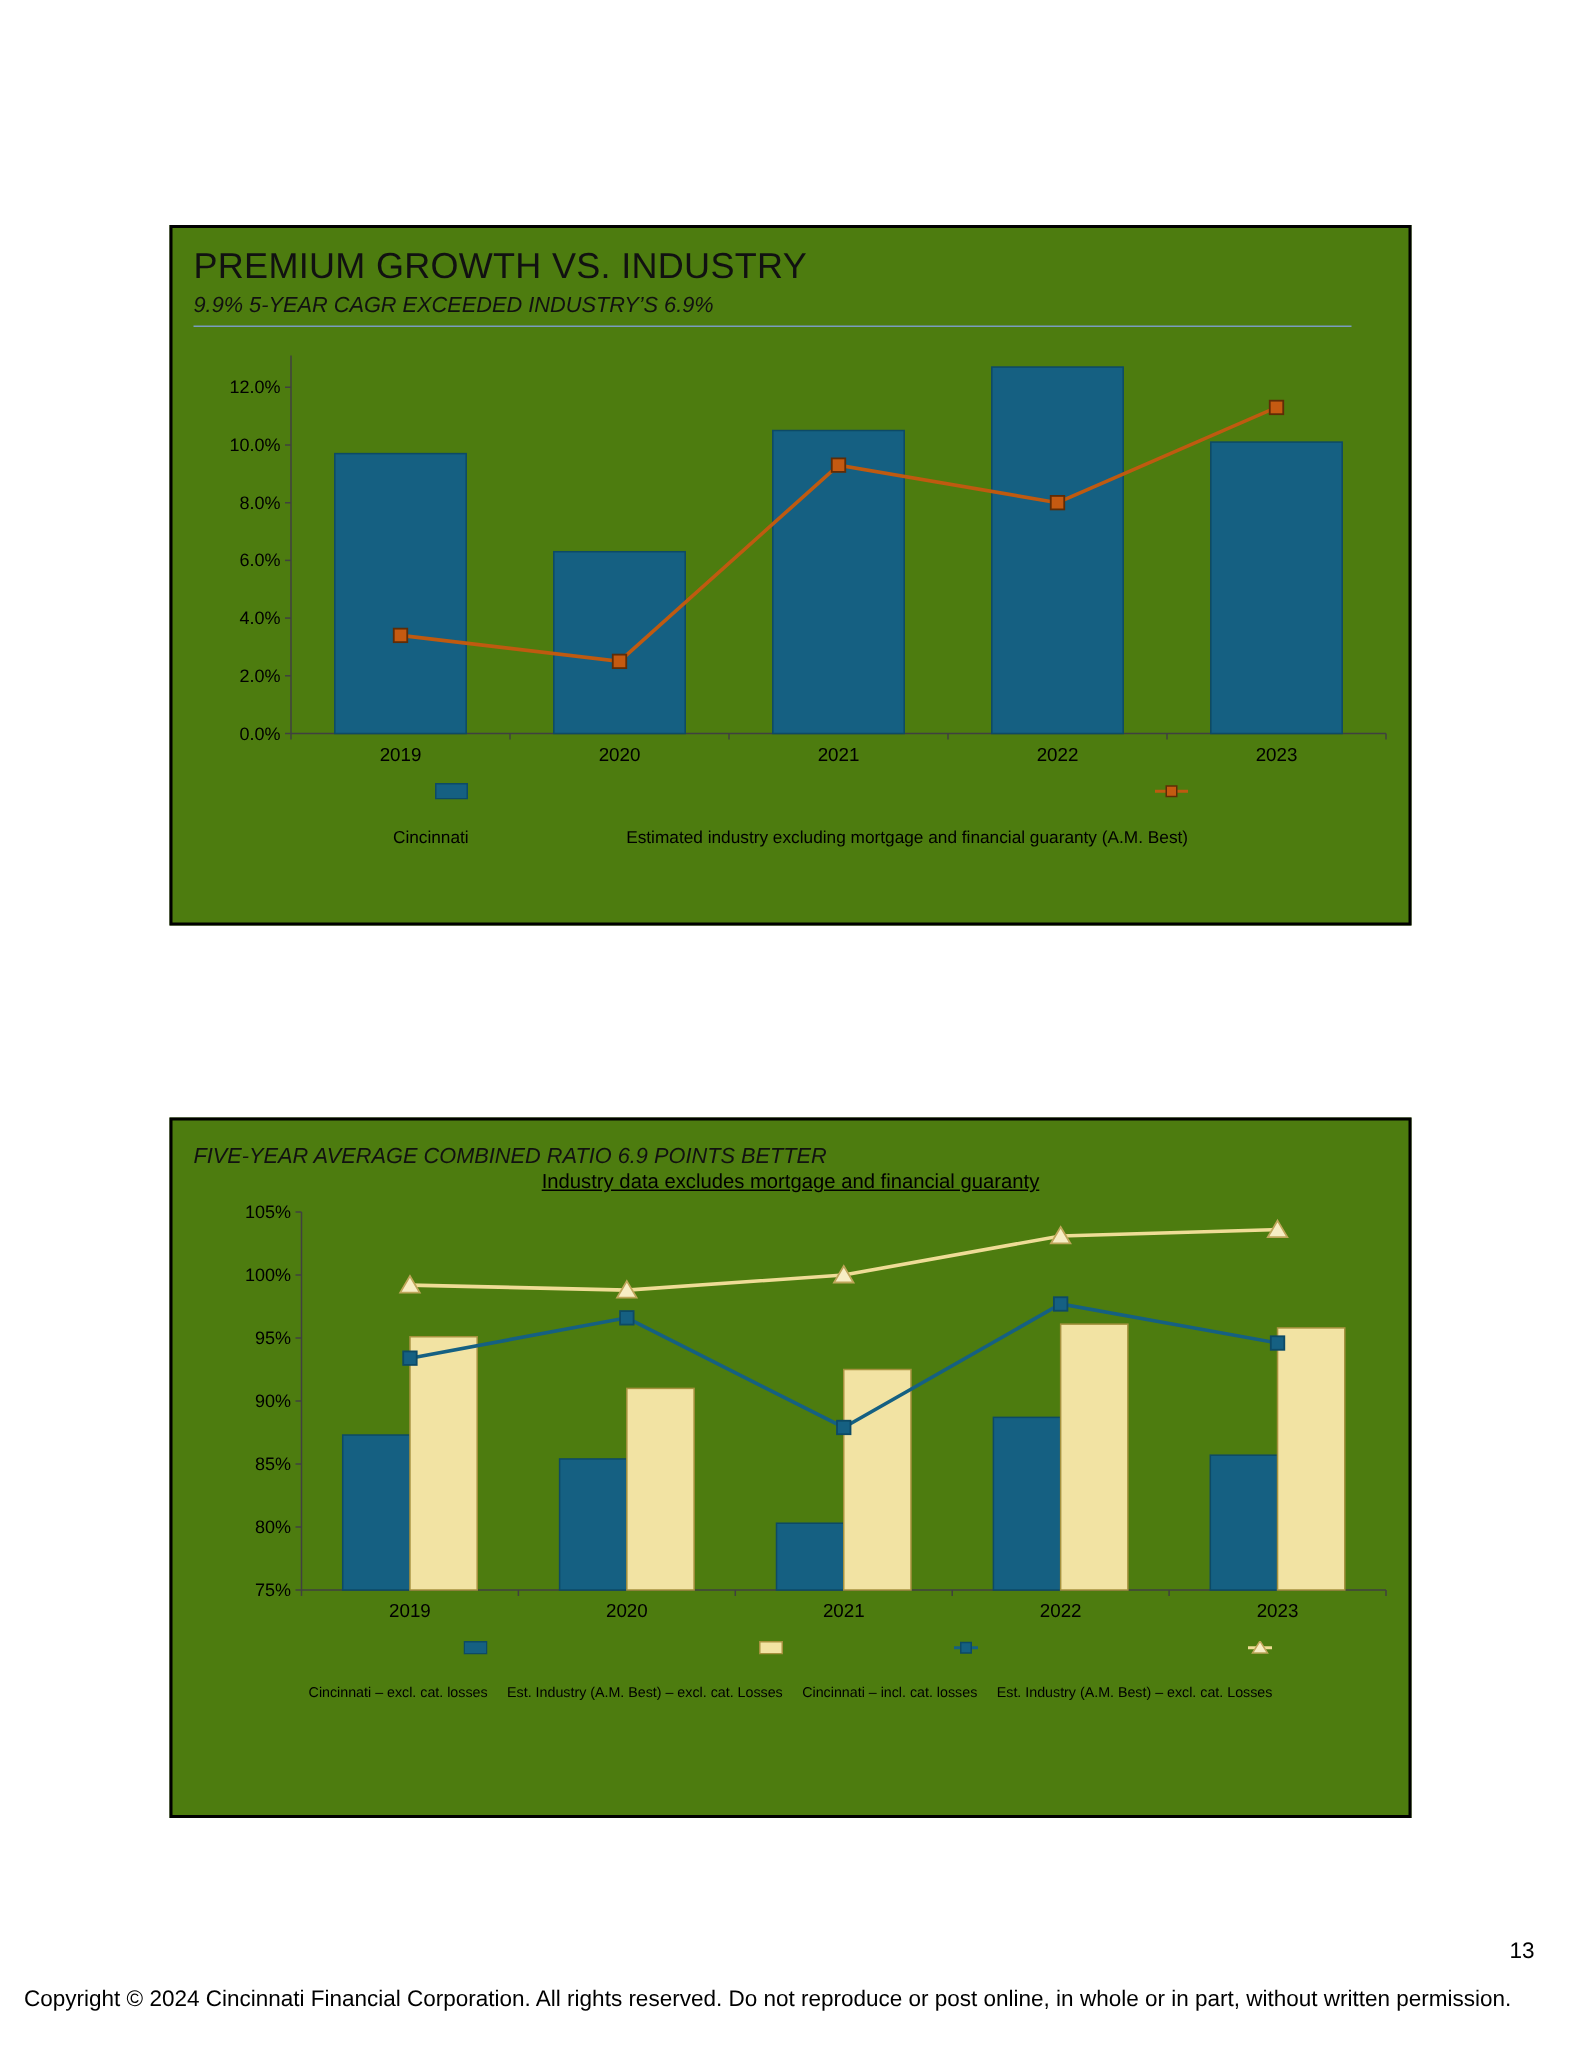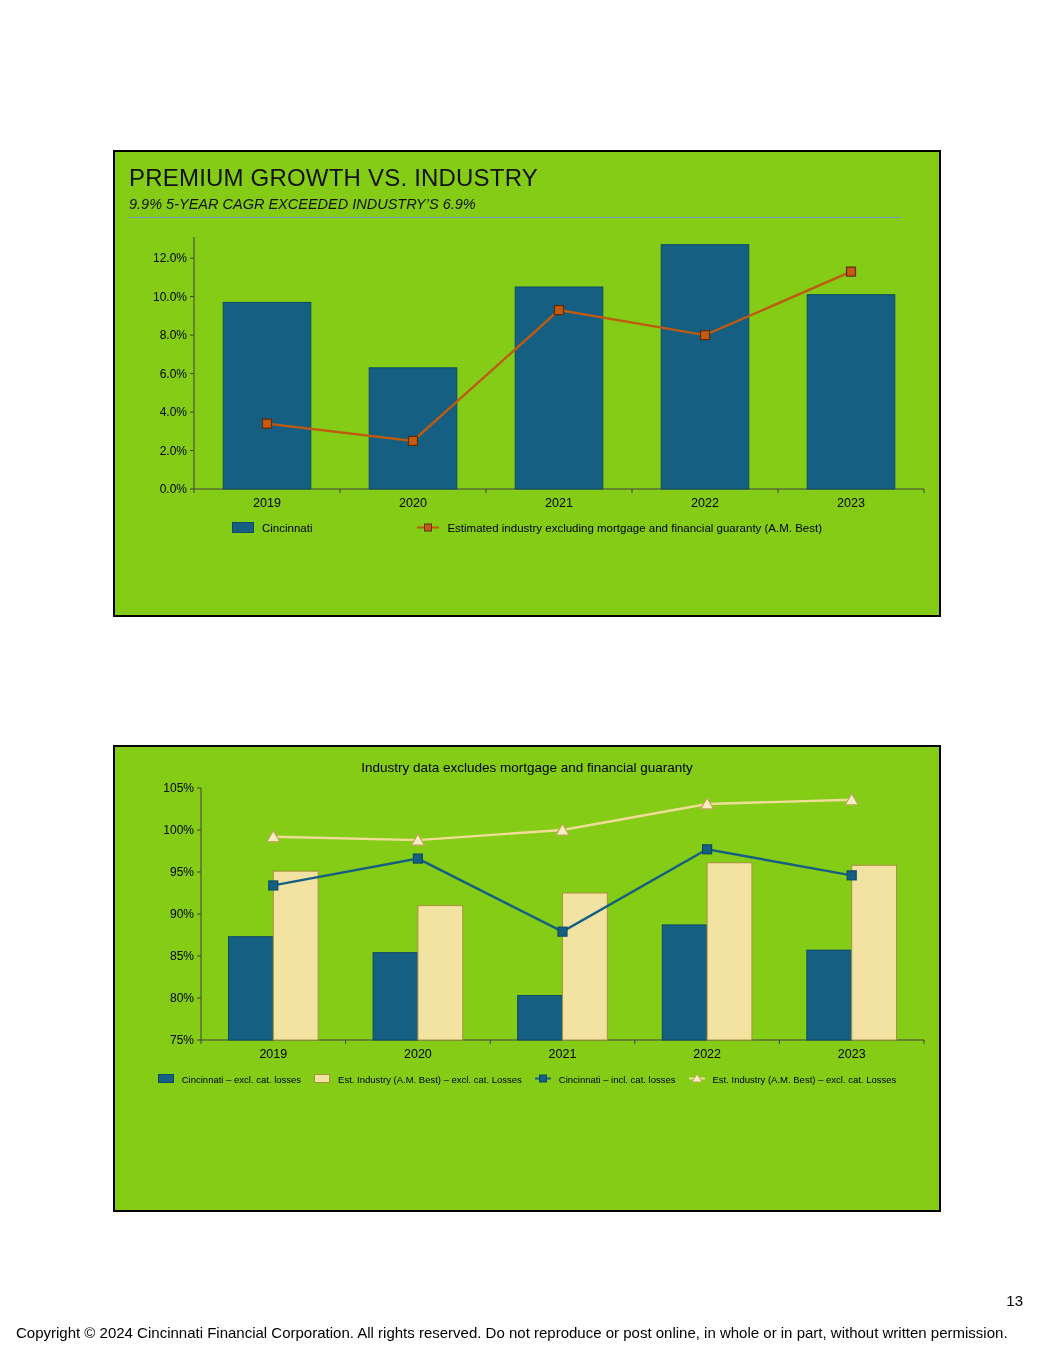--- a/index.html
+++ b/index.html
@@ -4,35 +4,35 @@
 <style>
   * { margin:0; padding:0; box-sizing:border-box; }
   html,body { background:#ffffff; }
   body {
     width:1055px; height:1365px; position:relative;
     font-family:"Liberation Sans", sans-serif; color:#000;
     overflow:hidden;
   }
   .panel {
     position:absolute; left:113px; width:828px; height:467px;
-    border:2px solid #000; background:#84cc16; padding:12px 14px 0 14px;
+    border:2px solid #000; background:#4d7c0f; padding:12px 14px 0 14px;
   }
   .panel1 { top:150px; }
   .panel2 { top:745px; }
   .panel-title { font-size:24px; font-weight:400; color:#111; letter-spacing:0.2px; }
   .panel-subtitle { font-size:14.5px; font-style:italic; font-weight:400; margin-top:4px; color:#111; }
   .rule { height:1px; background:#7a9cc0; margin-top:5px; width:772px; }
   .chart-title { text-align:center; font-weight:bold; font-size:15px; margin-top:15px; }
-  .chart-subtitle { text-align:center; font-size:13.5px; font-weight:400; margin-top:1px; }
+  .chart-subtitle { text-align:center; font-size:13.5px; font-weight:400; margin-top:1px;text-decoration:underline; }
   .chart-svg { display:block; margin:5px auto 0 auto; width:810px; height:auto; }
   svg text { font-family:"Liberation Sans", sans-serif; fill:#000; }
   .legend { display:flex; justify-content:center; align-items:center; }
   .legend1 { gap:105px; font-size:11.5px; margin-top:4px; }
   .legend2 { gap:13px; font-size:9.5px; margin-top:2px; }
-  .legend-item { display:inline-flex; align-items:flex-start; gap:8px; white-space:nowrap; }
+  .legend-item { display:inline-flex; align-items:flex-end; gap:20px; white-space:nowrap;flex-direction:column; }
   .note-wrap {
     position:absolute; left:13px; right:13px; bottom:5px;
     border-top:1px solid #9a9a9a; padding:9px 0 7px 0;
     text-align:center; font-size:13px;
   }
   .page-number { position:absolute; right:32px; top:1292px; font-size:15px; }
   .footer { position:absolute; left:16px; top:1324px; font-size:15px; }
 </style>
 </head>
 <body>
@@ -94,20 +94,21 @@
           <svg width="22" height="11">
             <line x1="0" y1="5.5" x2="22" y2="5.5" stroke="#bf5a10" stroke-width="2"></line>
             <rect x="7.5" y="2" width="7" height="7" fill="#c55a11" stroke="#5f2c06" stroke-width="1"></rect>
           </svg>
           <span>Estimated industry excluding mortgage and financial guaranty (A.M. Best)</span>
         </span>
       </div>
   </section>
 
   <section class="panel panel2">
+    <div class="panel-subtitle">FIVE-YEAR AVERAGE COMBINED RATIO 6.9 POINTS BETTER</div>
     <div class="chart-subtitle">Industry data excludes mortgage and financial guaranty</div>
     <svg id="chart2" class="chart-svg" viewBox="0 0 810 292">
         <line x1="68" y1="260" x2="72" y2="260" stroke="#404040" stroke-width="1"></line>
         <text x="65" y="264" text-anchor="end" font-size="12">75%</text>
         <line x1="68" y1="218" x2="72" y2="218" stroke="#404040" stroke-width="1"></line>
         <text x="65" y="222" text-anchor="end" font-size="12">80%</text>
         <line x1="68" y1="176" x2="72" y2="176" stroke="#404040" stroke-width="1"></line>
         <text x="65" y="180" text-anchor="end" font-size="12">85%</text>
         <line x1="68" y1="134" x2="72" y2="134" stroke="#404040" stroke-width="1"></line>
         <text x="65" y="138" text-anchor="end" font-size="12">90%</text>

